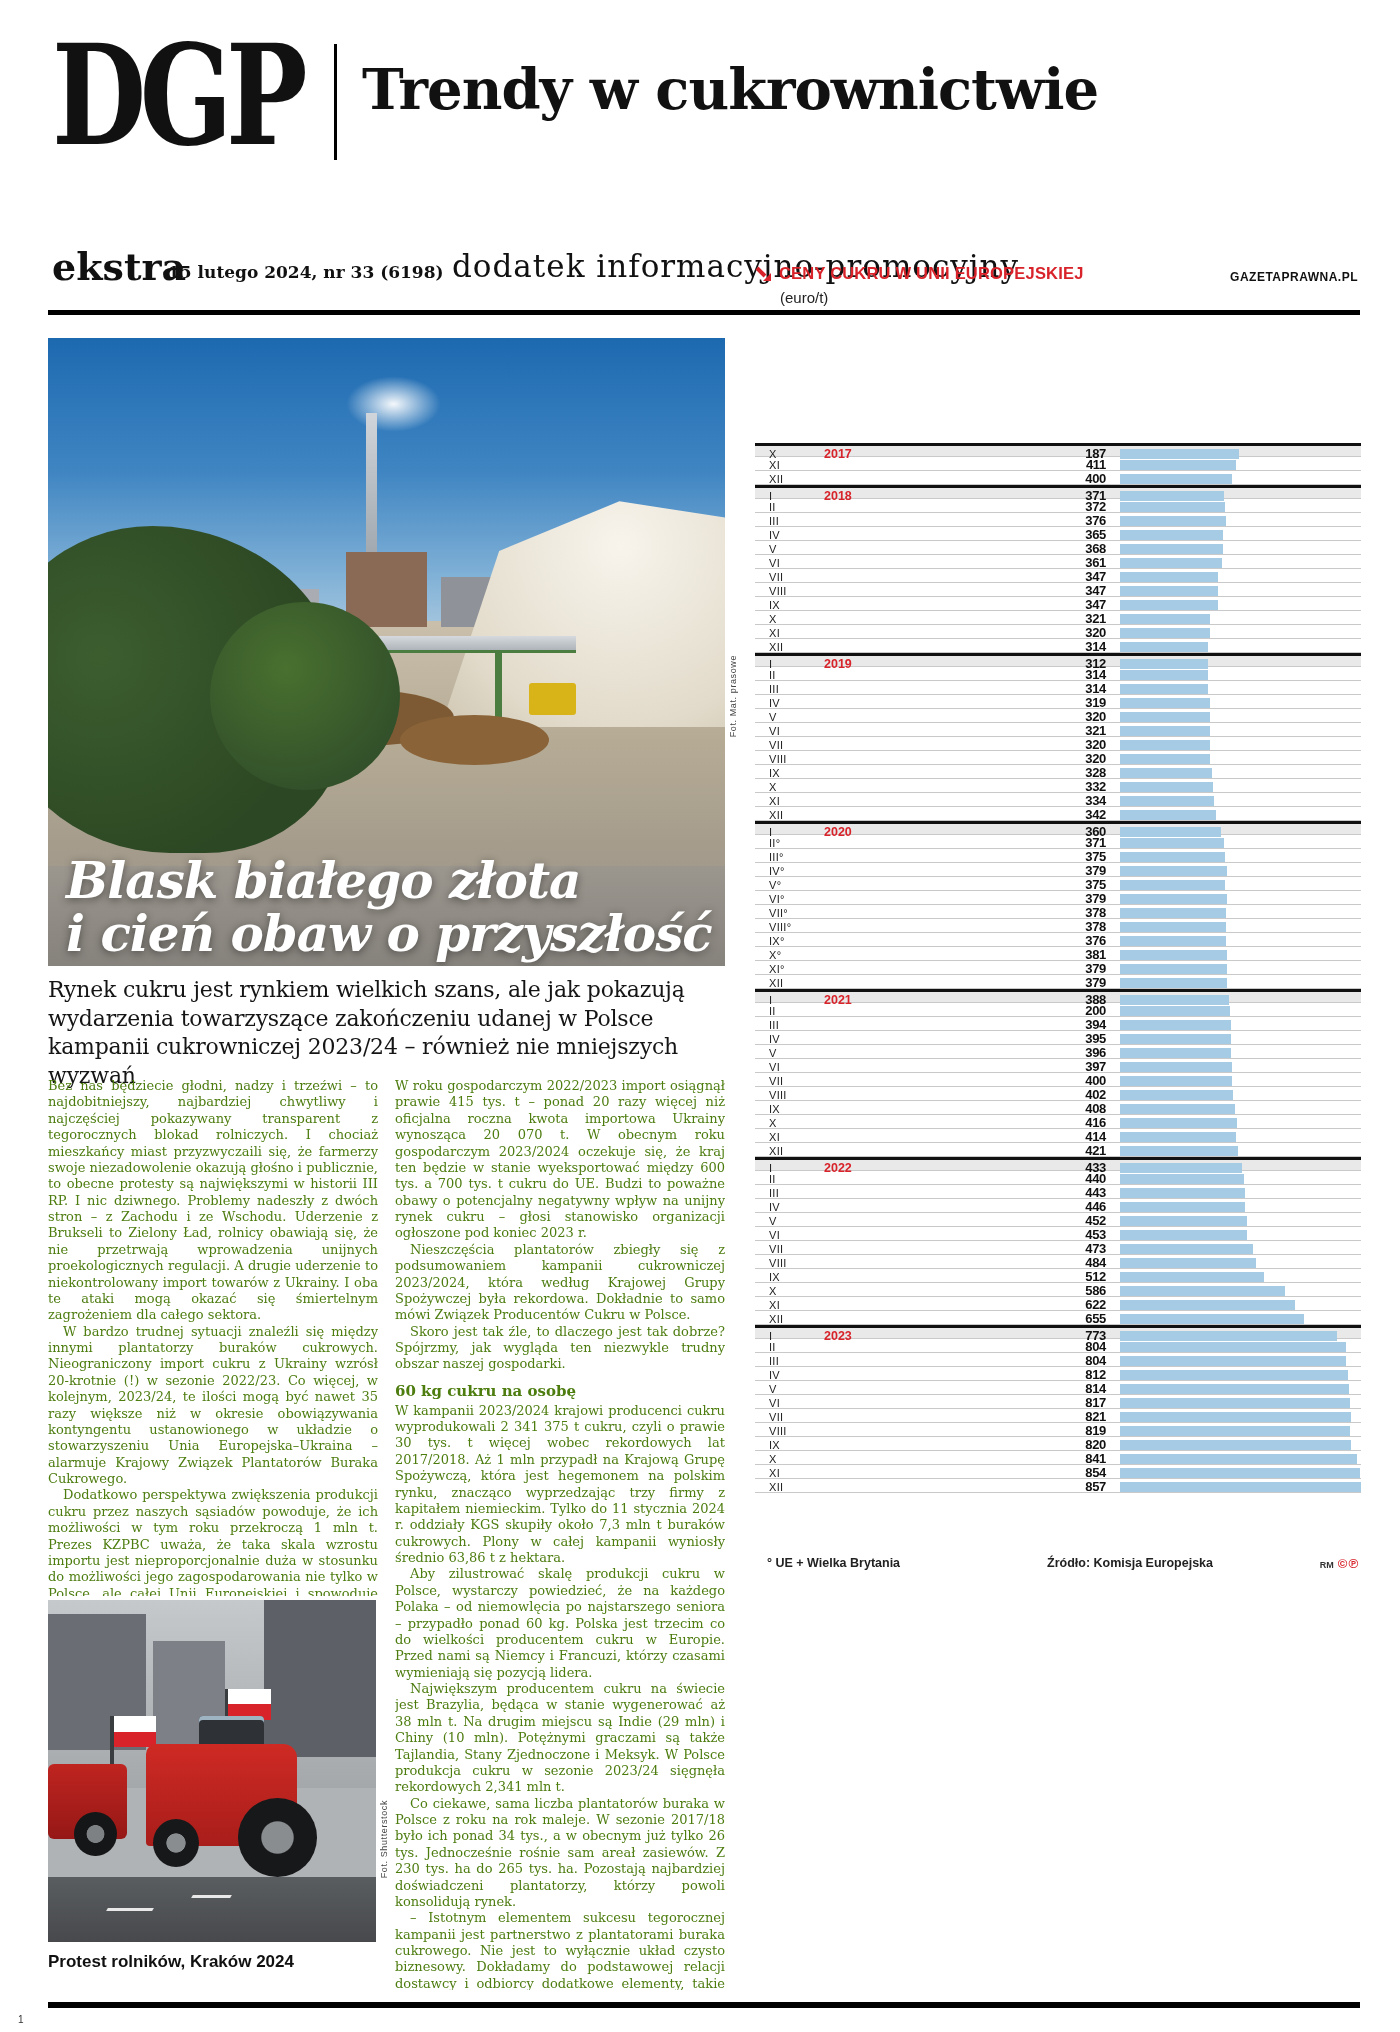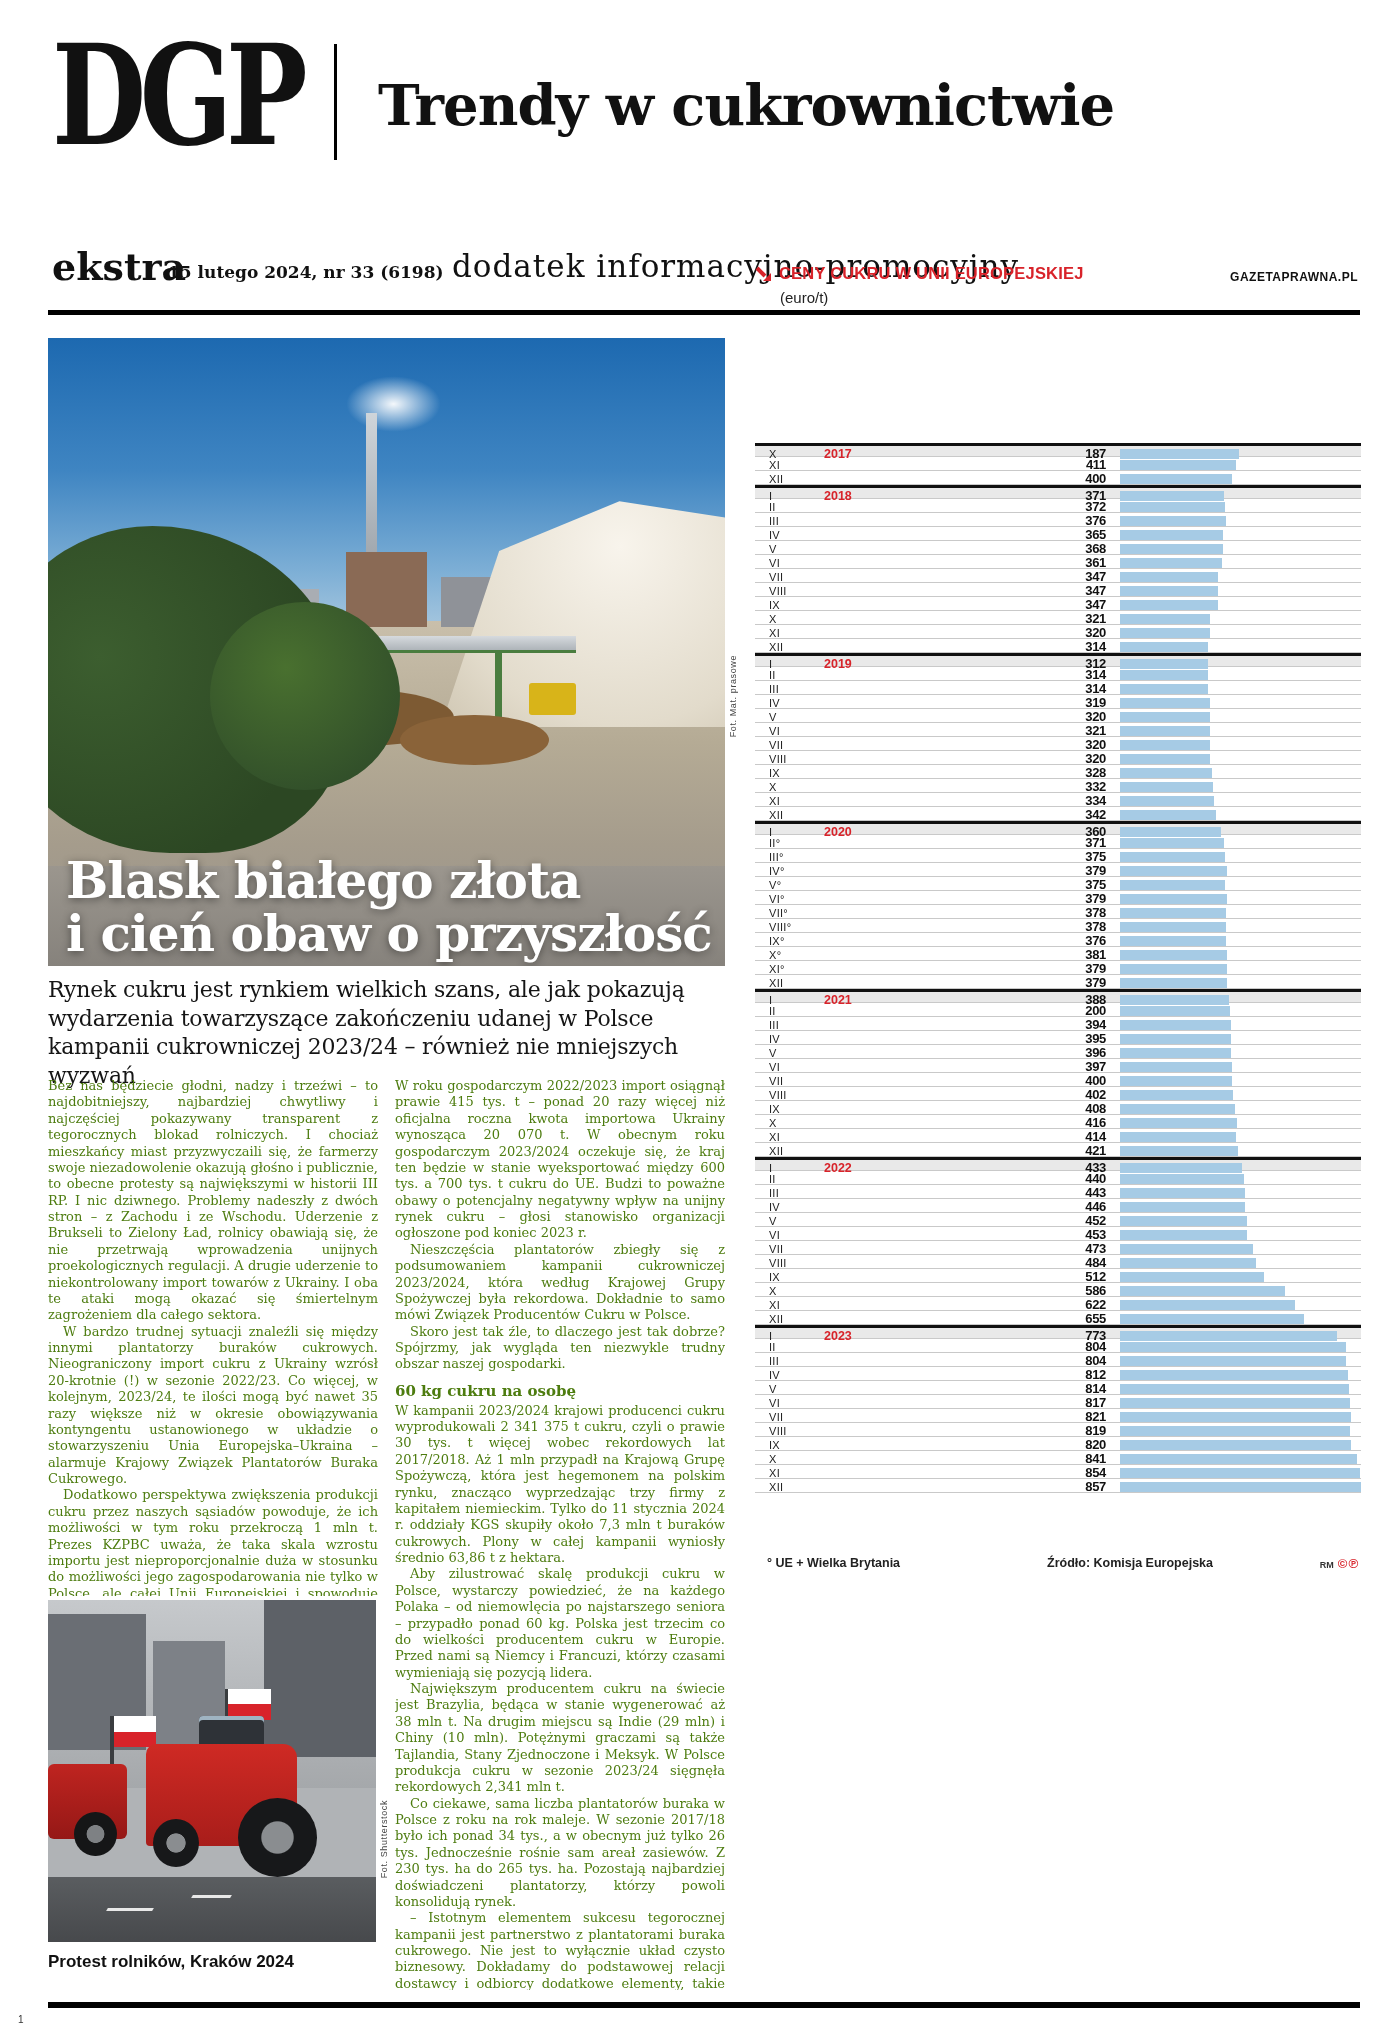--- a/index.html
+++ b/index.html
@@ -3,32 +3,32 @@
 <meta charset="utf-8">
 <style>
   html,body{margin:0;padding:0;background:#e8e8e8;}
   .page{position:relative;width:1400px;height:2032px;background:#fff;margin:0 auto;
         font-family:"Liberation Sans",sans-serif;color:#111;overflow:hidden;}
 
   
   .logo{position:absolute;left:52px;top:26px;font-family:"DejaVu Serif",serif;font-weight:700;
         font-size:118px;line-height:1;letter-spacing:-7px;transform:scale(0.92,1.18);transform-origin:left top;}
   .logo-divider{position:absolute;left:334px;top:44px;width:3px;height:116px;background:#000;}
-  .suppl-title{position:absolute;left:362px;top:56px;margin:16px;font-family:"DejaVu Serif",serif;
+  .suppl-title{position:absolute;left:362px;top:56px;margin:0;font-family:"DejaVu Serif",serif;
         font-weight:700;font-size:56px;letter-spacing:-1px;white-space:nowrap;}
   .edition{position:absolute;left:52px;top:244px;font-family:"DejaVu Serif",serif;font-weight:700;font-size:38px;}
   .edition-meta{position:absolute;left:168px;top:262px;font-family:"DejaVu Serif",serif;font-weight:700;font-size:17px;}
   .suppl-type{position:absolute;left:452px;top:248px;font-family:"DejaVu Serif",serif;font-size:31px;letter-spacing:1px;}
   .site{position:absolute;right:42px;top:270px;font-weight:700;font-size:12px;letter-spacing:.5px;}
   .rule-top{position:absolute;left:48px;top:310px;width:1312px;height:5px;background:#000;}
   .rule-bottom{position:absolute;left:48px;top:2002px;width:1312px;height:6px;background:#000;}
   .pagenum{position:absolute;left:18px;top:2014px;font-size:10px;color:#333;}
 
   
-  .photo-main{position:absolute;left:48px;top:338px;width:677px;height:628px;overflow:hidden;background:#7fa9c9;}
+  .photo-main{position:absolute;left:48px;top:338px;width:677px;height:628px;overflow:hidden;background:#7fa9c9;font-style:italic;}
   .pm-sky{position:absolute;left:0;top:0;width:100%;height:47%;background:linear-gradient(180deg,#1d69b0 0%,#3f85c2 45%,#7fb0d6 80%,#a9c8df 100%);}
   .pm-ground{position:absolute;left:0;top:45%;width:100%;height:55%;background:linear-gradient(180deg,#c9bfab 0%,#b5ab95 35%,#a59c8c 65%,#96918a 100%);}
   .pm-bldg1{position:absolute;left:44%;top:34%;width:12%;height:12%;background:#8a6a55;}
   .pm-bldg2{position:absolute;left:58%;top:38%;width:9%;height:8%;background:#8f9298;}
   .pm-bldg3{position:absolute;left:28%;top:40%;width:12%;height:7%;background:#a9adb3;}
   .pm-chimney{position:absolute;left:47%;top:12%;width:1.6%;height:26%;background:linear-gradient(180deg,#cfd5da,#9aa1a8);}
   .pm-smoke{position:absolute;left:44%;top:6%;width:14%;height:9%;background:radial-gradient(ellipse at center,rgba(255,255,255,.95),rgba(255,255,255,0) 70%);}
   .pm-tank1{position:absolute;left:-4%;top:40%;width:26%;height:26%;background:radial-gradient(circle at 35% 30%,#ffffff,#d9dcde 70%,#b7bcc0);border-radius:50% 50% 8% 8%;}
   .pm-tank2{position:absolute;left:20%;top:44%;width:13%;height:16%;background:radial-gradient(circle at 35% 30%,#fdfdfd,#d2d6d9);border-radius:50% 50% 10% 10%;}
   .pm-conveyor{position:absolute;left:6%;top:47.5%;width:72%;height:2.2%;background:linear-gradient(180deg,#d6dade,#aeb4b9);border-bottom:3px solid #4a7d3f;}

